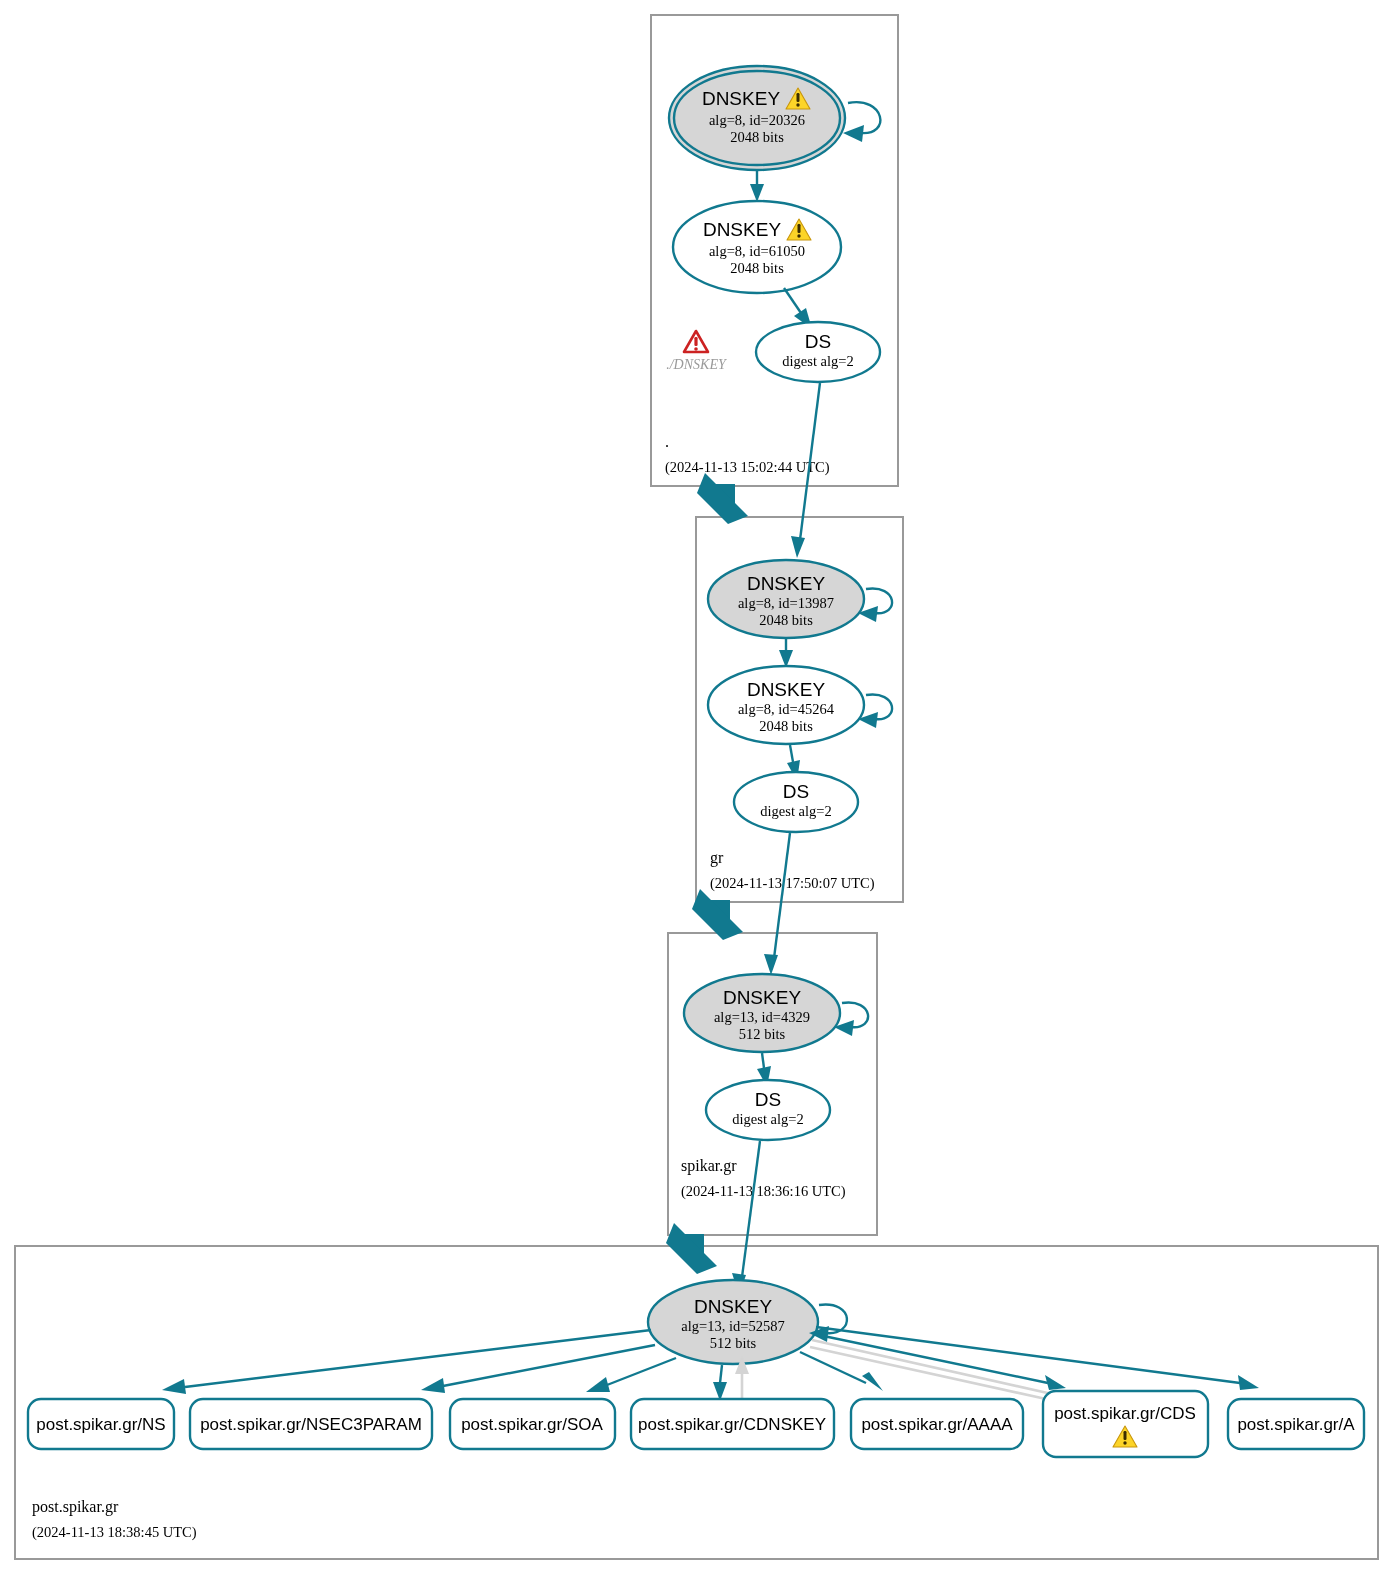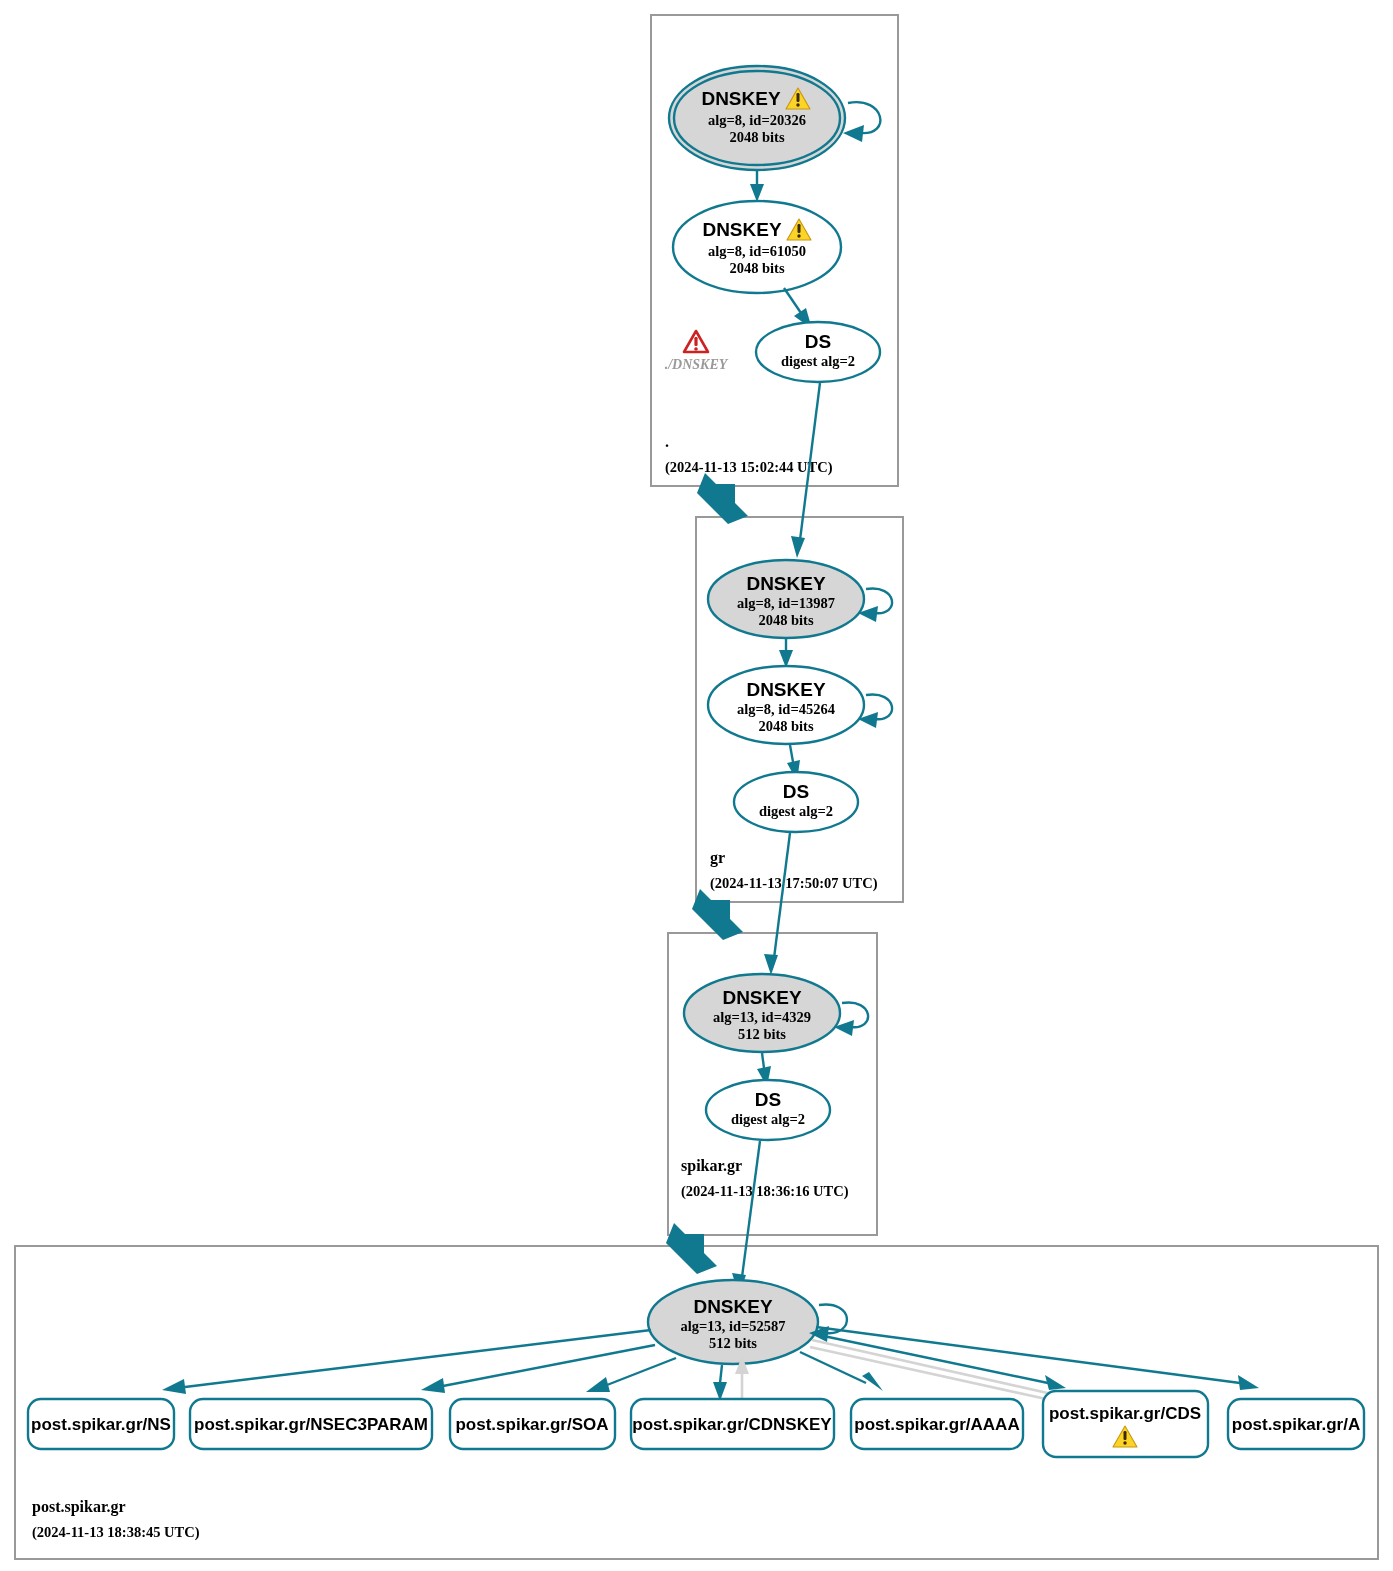--- a/index.html
+++ b/index.html
@@ -9,21 +9,20 @@
   }
   body {
     font-family: "Liberation Serif", serif;
   }
   #canvas {
     position: relative;
     width: 1393px;
     height: 1571px;
     overflow: hidden;
     background: #ffffff;
-    font-weight: bold;
   }
   #graph {
     position: absolute;
     left: 0;
     top: 0;
     width: 1393px;
     height: 1571px;
   }
   .zone-rect {
     fill: none;

